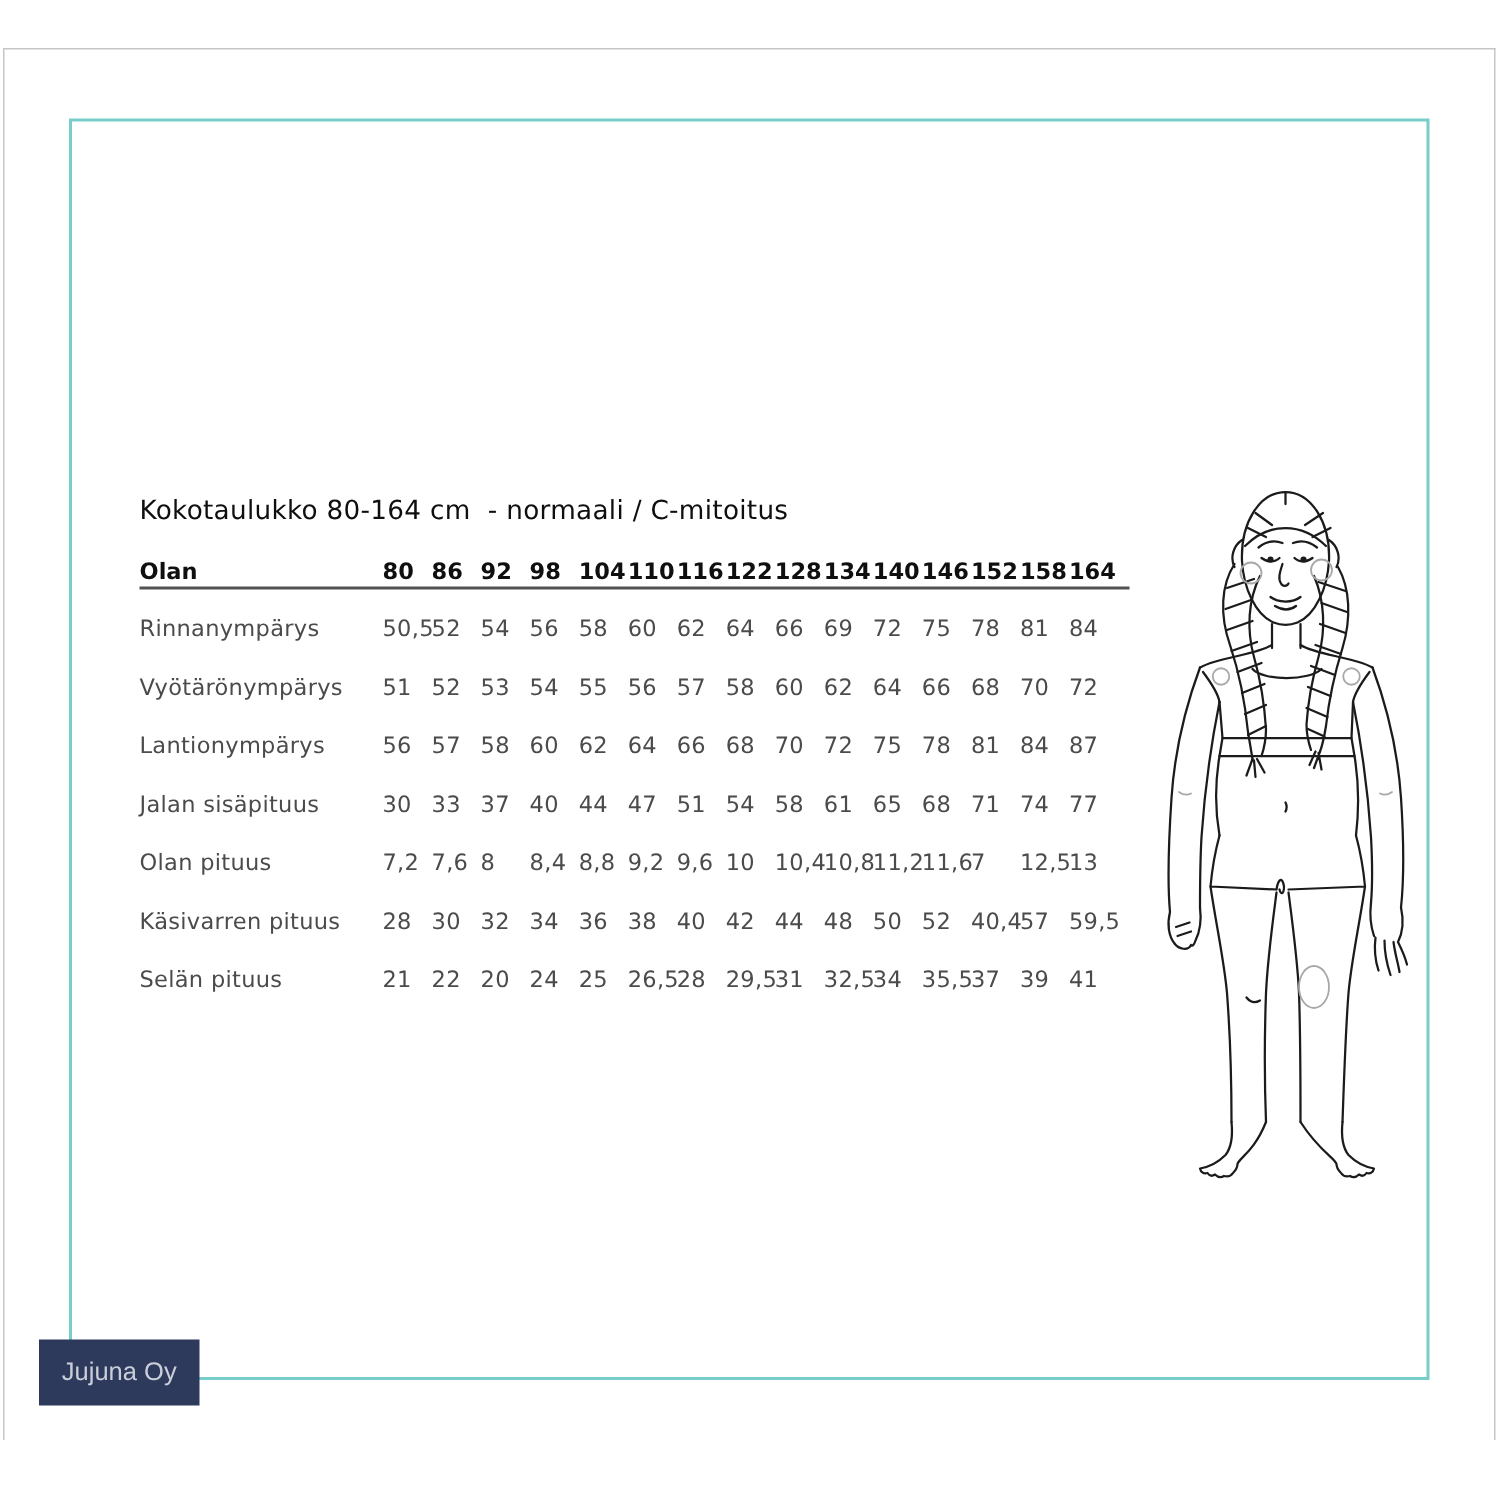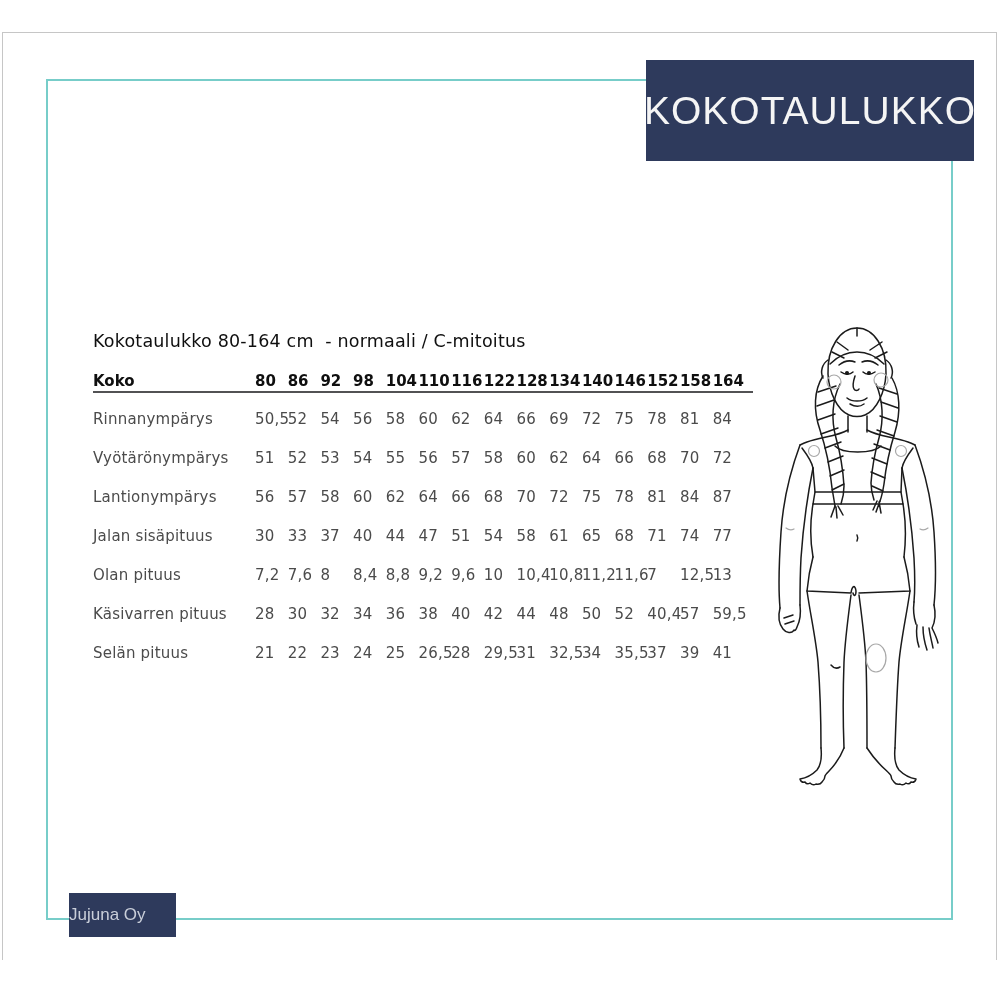--- a/index.html
+++ b/index.html
@@ -49,48 +49,44 @@
   .trow {
     display:grid; grid-template-columns:162px repeat(15, 32.7px);
     align-items:end; height:39px; padding-bottom:4px;
     font-size:15px; color:var(--data-text); letter-spacing:0.2px;
   }
   .cell { white-space:nowrap; }
 
   
   .brand-box {
     position:absolute; left:26px; top:893px; width:107px; height:44px;
-    background:var(--navy); display:flex; align-items:center; justify-content:flex-start;
+    background:var(--navy); display:flex; align-items:center; justify-content:center;
     z-index:3;
-    margin-left:43px;
   }
   .brand-text {
     color:var(--brand-text); font-size:17px;
     font-family:"Liberation Sans", sans-serif;
   }
 
   .child-illustration { position:absolute; left:762px; top:320px; z-index:2; }
 </style>
 </head>
 <body>
 
 <div class="canvas">
 
   <div class="doc-edge"></div>
   <div class="teal-frame"></div>
 
-  <div class="banner">
-    <span class="banner-text">KOKOTAULUKKO</span>
-  </div>
 
   <div class="table-title">Kokotaulukko 80-164 cm  - normaali / C-mitoitus</div>
 
   <div class="size-table">
     <div class="thead">
-      <div class="cell">Koko</div>
+      <div class="cell">Olan</div>
 
     <div class="cell">80</div>
         <div class="cell">86</div>
         <div class="cell">92</div>
         <div class="cell">98</div>
         <div class="cell">104</div>
         <div class="cell">110</div>
         <div class="cell">116</div>
         <div class="cell">122</div>
         <div class="cell">128</div>
@@ -208,21 +204,21 @@
           <div class="cell">50</div>
           <div class="cell">52</div>
           <div class="cell">40,4</div>
           <div class="cell">57</div>
           <div class="cell">59,5</div>
         </div>
         <div class="trow">
           <div class="cell">Selän pituus</div>
           <div class="cell">21</div>
           <div class="cell">22</div>
-          <div class="cell">23</div>
+          <div class="cell">20</div>
           <div class="cell">24</div>
           <div class="cell">25</div>
           <div class="cell">26,5</div>
           <div class="cell">28</div>
           <div class="cell">29,5</div>
           <div class="cell">31</div>
           <div class="cell">32,5</div>
           <div class="cell">34</div>
           <div class="cell">35,5</div>
           <div class="cell">37</div>

